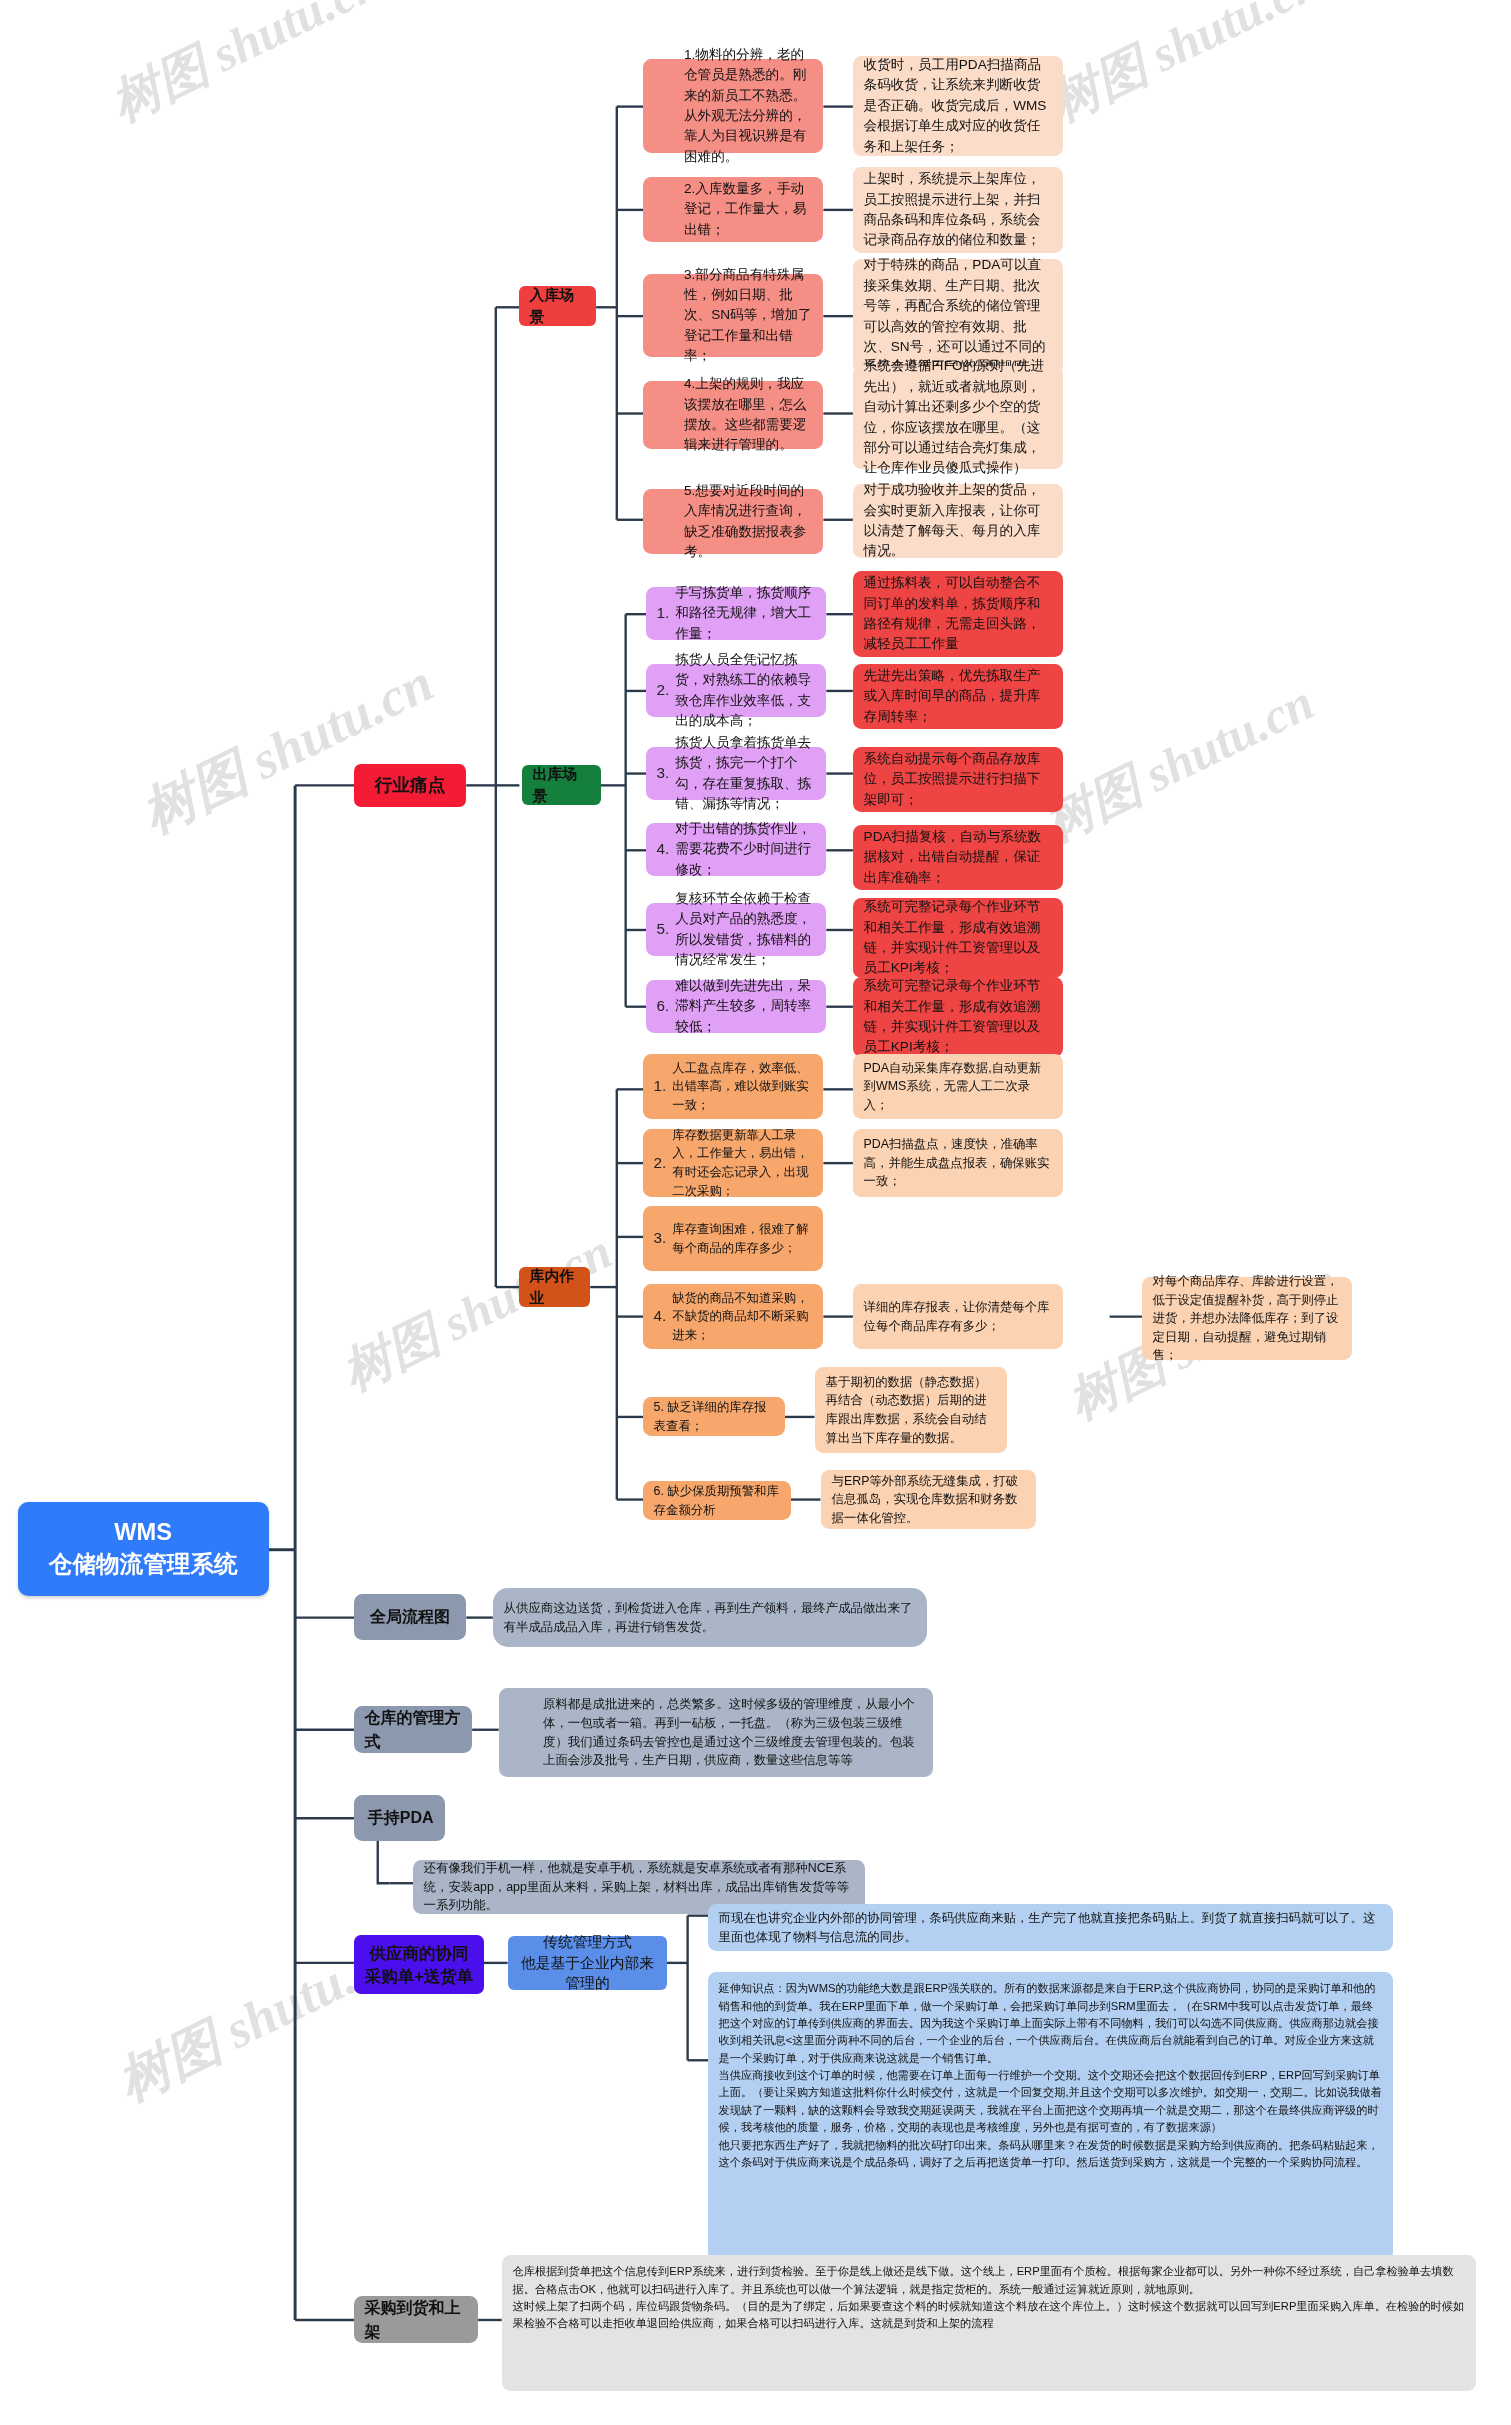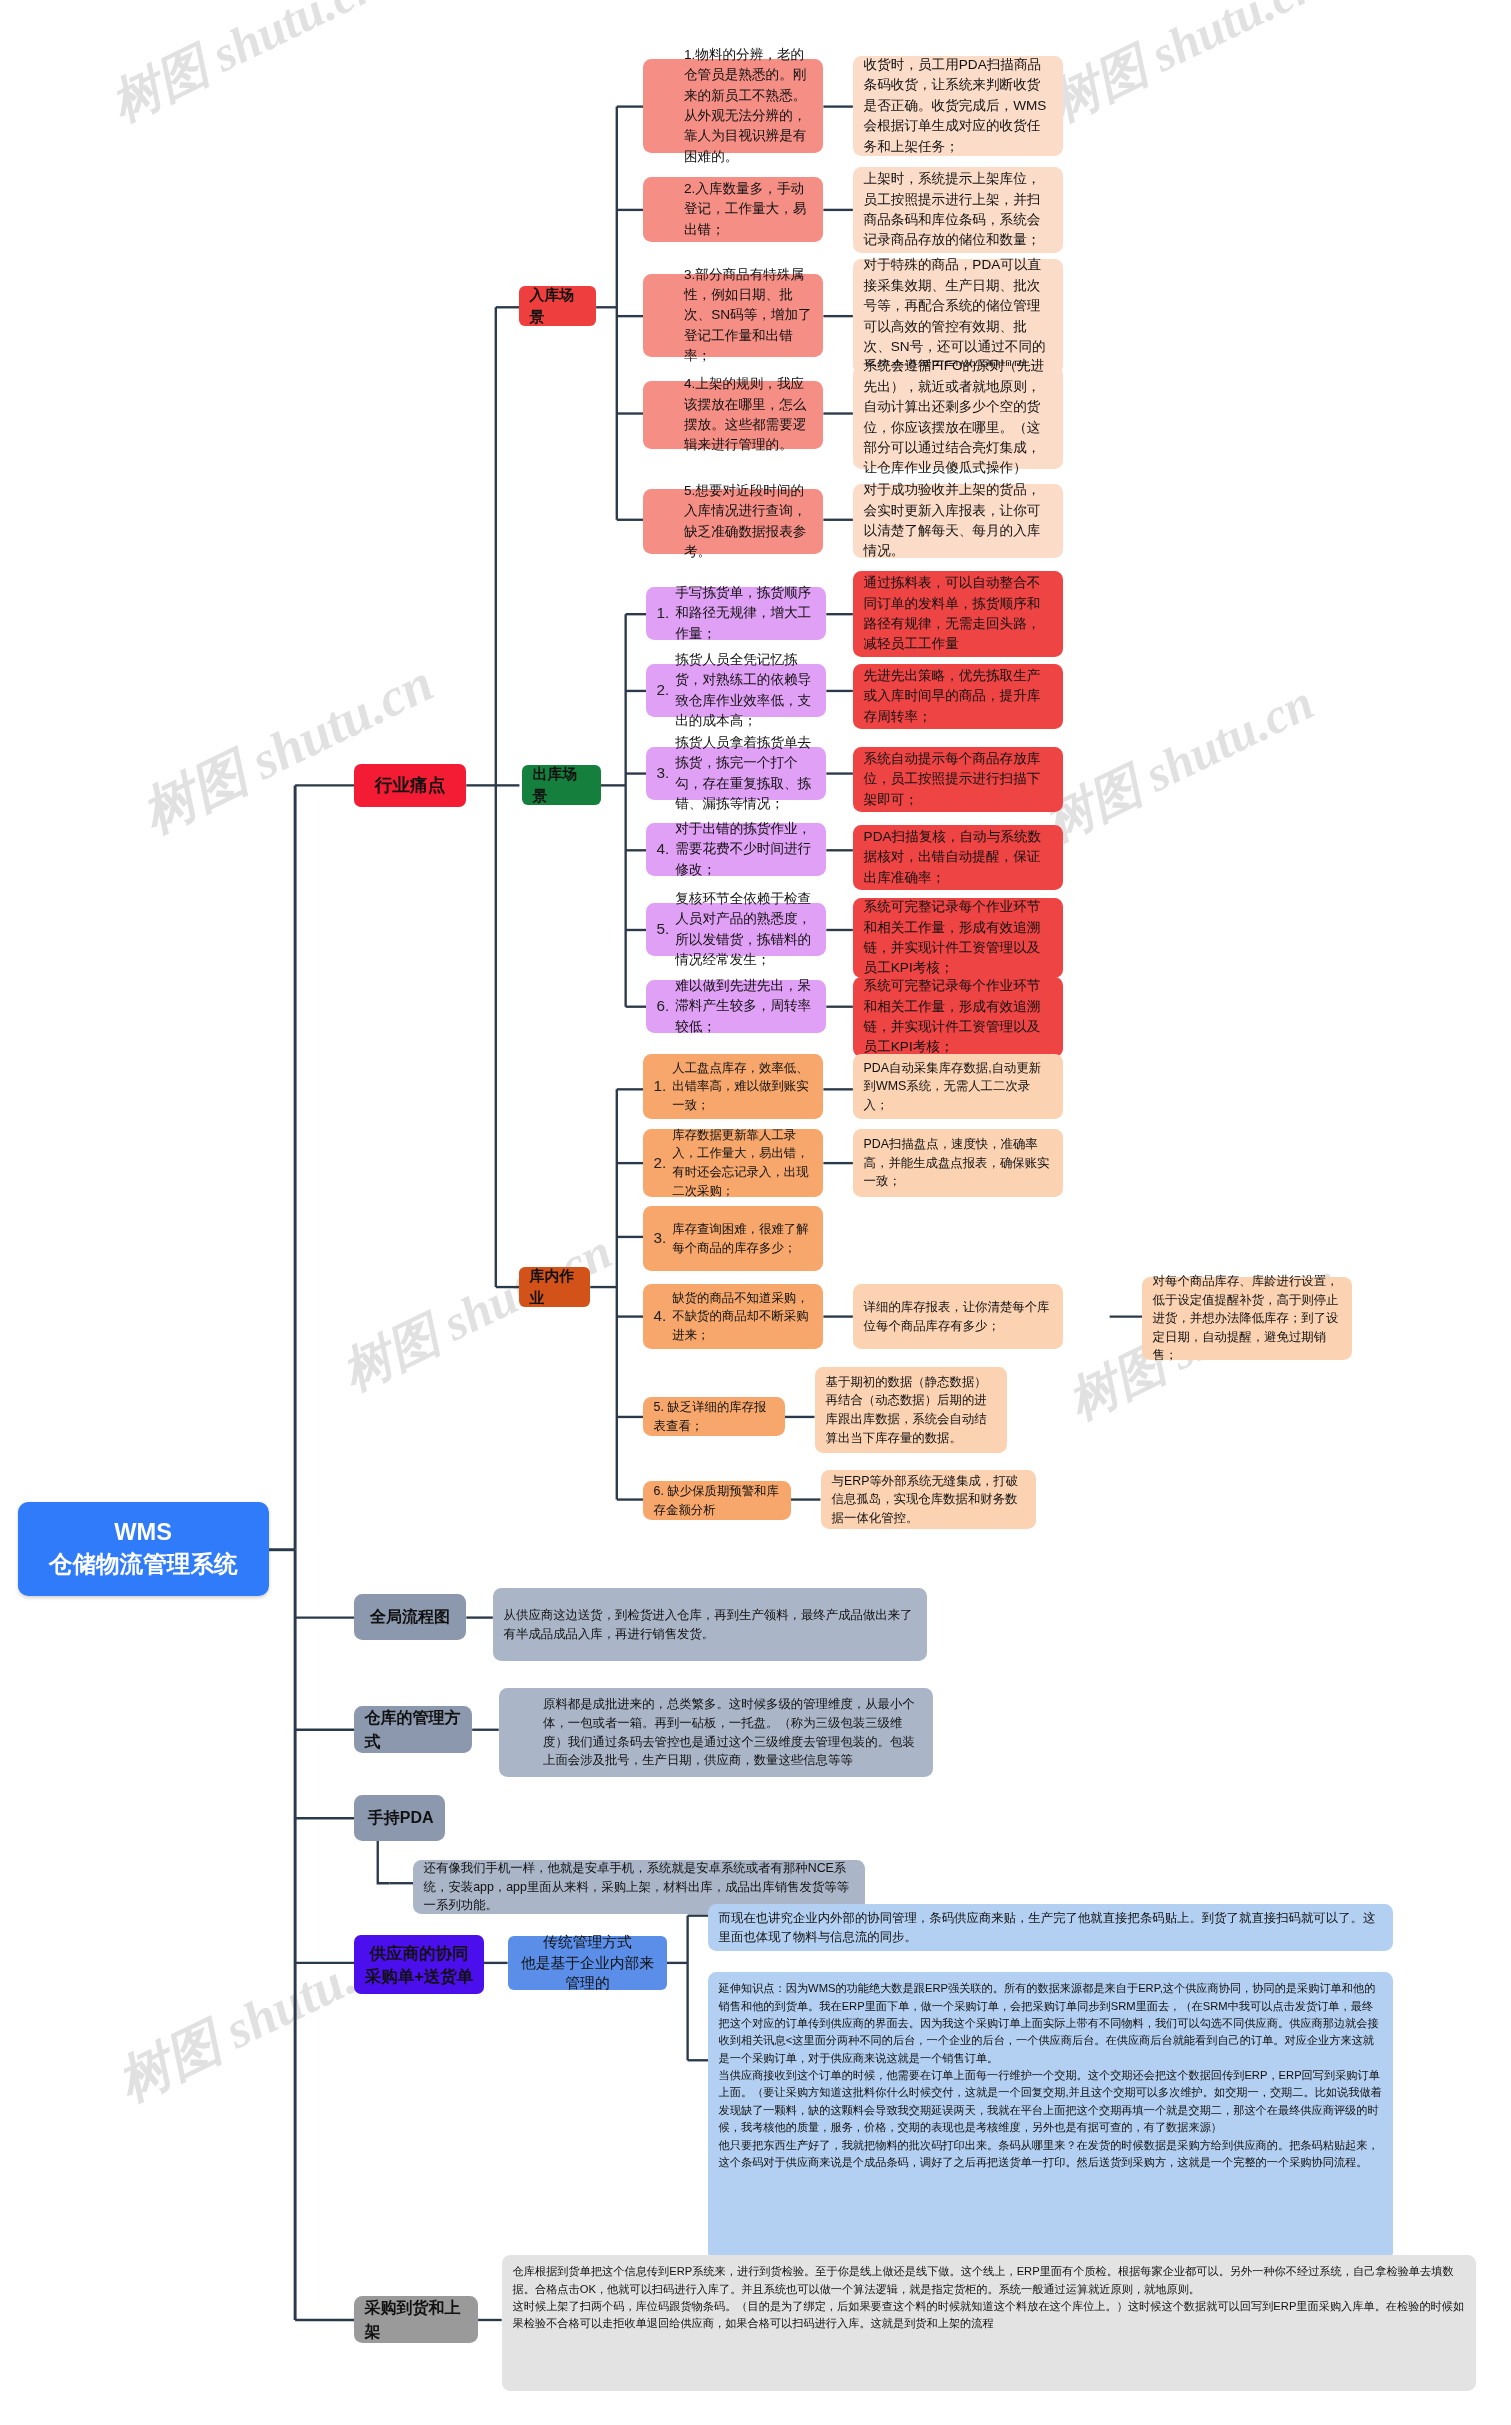--- a/index.html
+++ b/index.html
@@ -362,21 +362,21 @@
     <span class="txt small">与ERP等外部系统无缝集成，打破信息孤岛，实现仓库数据和财务数据一体化管控。</span>
   </div>
 
   <div class="node c-orangeL" style="left:1142px; top:1277px; width:210px; height:83px;">
     <span class="txt small">对每个商品库存、库龄进行设置，低于设定值提醒补货，高于则停止进货，并想办法降低库存；到了设定日期，自动提醒，避免过期销售；</span>
   </div>
 
   <div class="node l1-gray" style="left:354px; top:1594px; width:112px; height:46px;">
     <span>全局流程图</span>
   </div>
-  <div class="node c-slate" style="left:493px; top:1588px; width:434px; height:73px;">
+  <div class="node c-slate" style="left:493px; top:1588px; width:434px; height:59px;border-radius:15px;">
     <span class="txt small">从供应商这边送货，到检货进入仓库，再到生产领料，最终产成品做出来了有半成品成品入库，再进行销售发货。</span>
   </div>
 
   <div class="node l1-gray" style="left:354px; top:1706px; width:118px; height:47px;">
     <span>仓库的管理方式</span>
   </div>
   <div class="node c-slate" style="left:499px; top:1688px; width:434px; height:89px;padding-left:44px;">
     <span class="txt small">原料都是成批进来的，总类繁多。这时候多级的管理维度，从最小个体，一包或者一箱。再到一砧板，一托盘。（称为三级包装三级维度）我们通过条码去管控也是通过这个三级维度去管理包装的。包装上面会涉及批号，生产日期，供应商，数量这些信息等等</span>
   </div>
 

